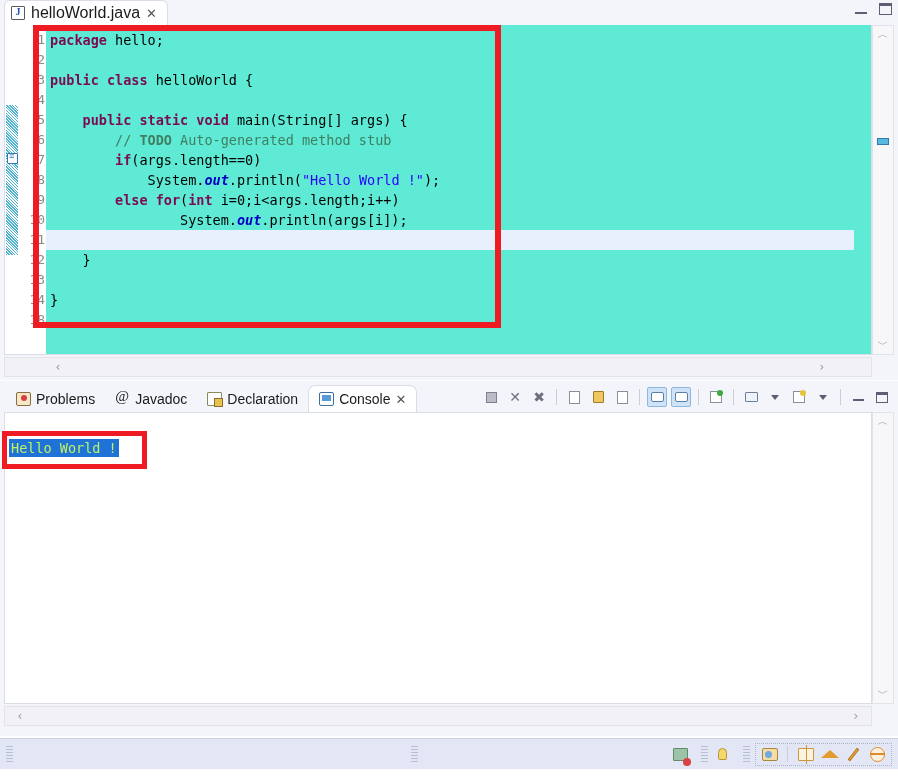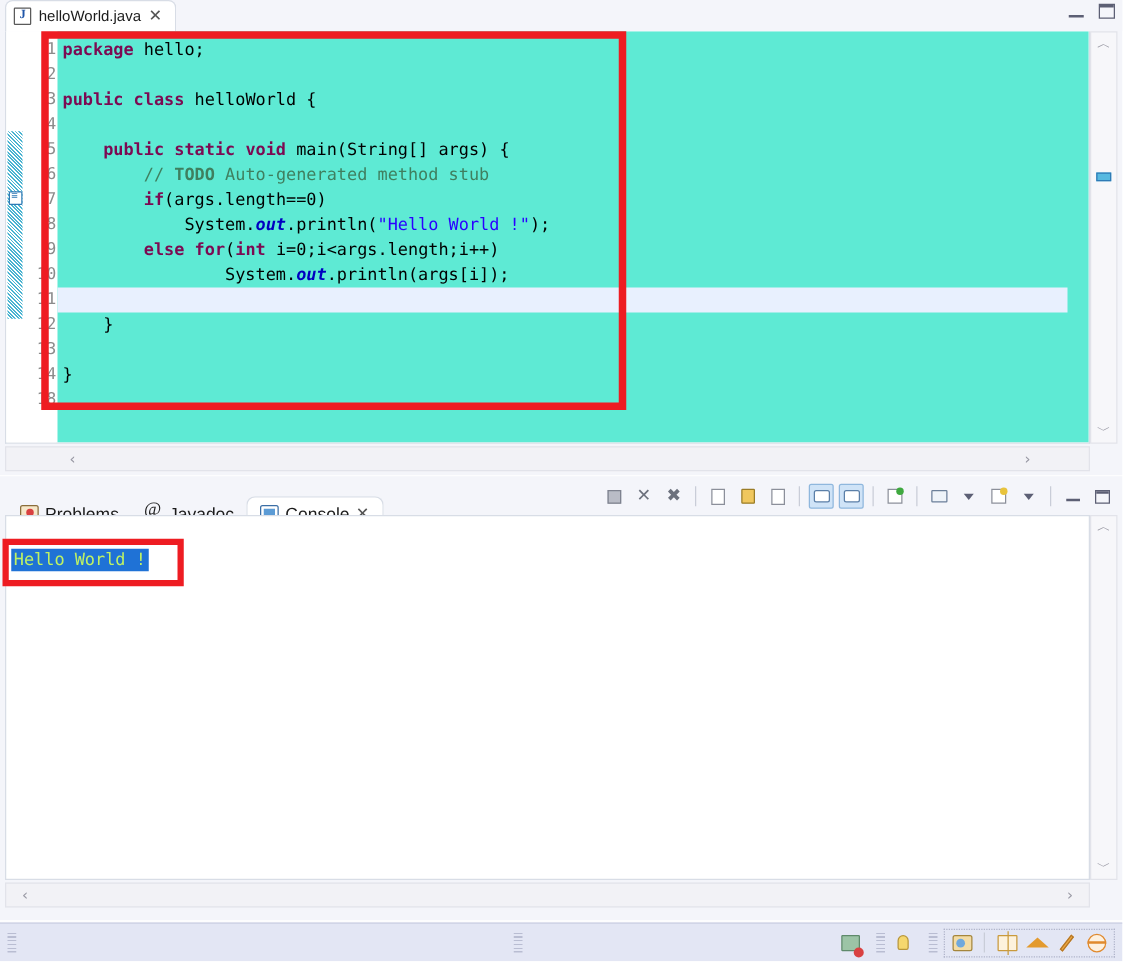--- a/index.html
+++ b/index.html
@@ -29,21 +29,21 @@
     height:25px;
     padding:0 10px 0 6px;
     display:flex; align-items:center; gap:6px;
     background:#ffffff;
     border-top-left-radius:6px; border-top-right-radius:6px;
     border-top:1px solid #d8dde6;
     border-left:1px solid #d8dde6;
     border-right:1px solid #d8dde6;
   }
   .editor-tab .tab-label {
-    font-size:12px; color:#1b1b1b;
+    font-size:16px; color:#1b1b1b;
     white-space:nowrap;
   }
   .java-icon {
     width:14px; height:14px;
     border:1px solid #5a5a5a;
     background:#ffffff;
     position:relative; flex:none;
     border-radius:1px;
   }
   .java-icon:after {
@@ -176,21 +176,21 @@
 
   
   .bottom-area {
     position:absolute; left:0; top:381px; width:898px; height:355px;
     background:#f4f5fa;
   }
   .view-tabbar {
     position:absolute; left:0; top:0; width:898px; height:31px;
   }
   .view-tabs {
-    position:absolute; left:6px; top:16px;
+    position:absolute; left:6px; top:4px;
     display:flex; align-items:flex-end; height:27px;
   }
   .vtab {
     display:flex; align-items:center; gap:5px;
     height:27px; padding:0 10px;
     font-size:14px; color:#1b1b1b;
     white-space:nowrap;
   }
   .vtab.active {
     background:#ffffff;
@@ -445,20 +445,24 @@
     <div class="view-tabbar">
       <div class="view-tabs" id="view-tabs">
           <div class="vtab">
             <span class="ti ic-problems"></span>
             <span>Problems</span>
           </div>
           <div class="vtab">
             <span class="ti ic-javadoc"></span>
             <span>Javadoc</span>
           </div>
+          <div class="vtab">
+            <span class="ti ic-decl"></span>
+            <span>Declaration</span>
+          </div>
           <div class="vtab active">
             <span class="ti ic-console"></span>
             <span>Console</span>
             <span class="vtab-close">✕</span>
           </div>
         </div>
       <div class="console-toolbar" id="console-toolbar">
           <span class="tbtn">
             <span class="sq-stop"></span>
           </span>

